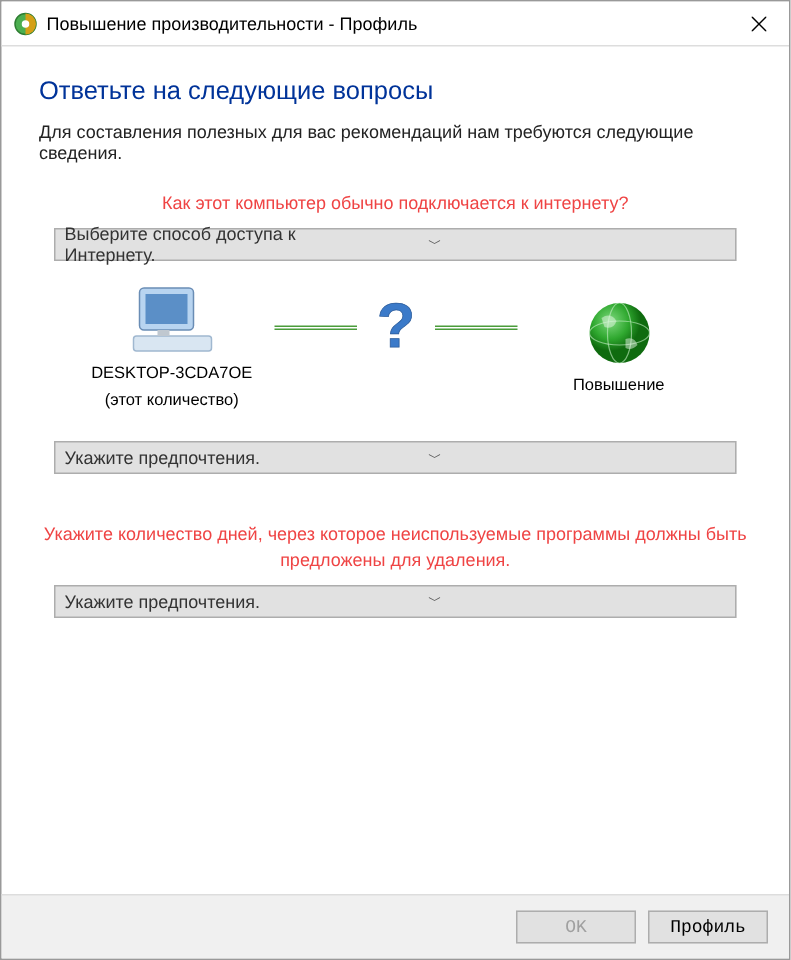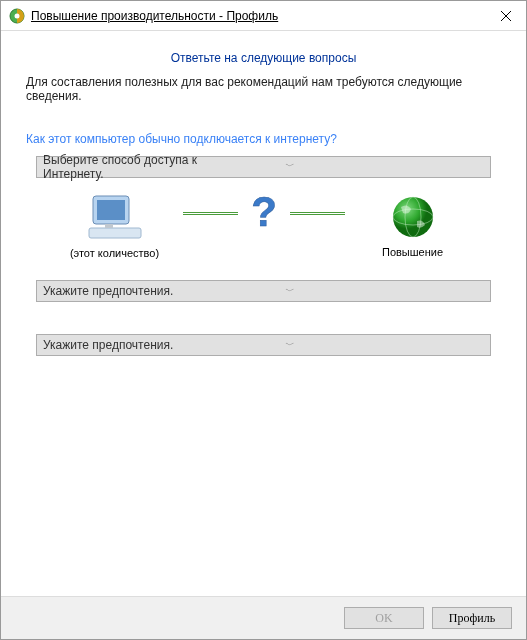--- a/index.html
+++ b/index.html
@@ -13,21 +13,20 @@
       flex-direction: column;
       border: 1px solid #999;
     }
     .titlebar {
       height: 30px;
       background: #fff;
       border-bottom: 1px solid #ddd;
       display: flex;
       align-items: center;
       padding: 0 8px;
-      text-decoration: underline;
     }
     .titlebar-icon {
       width: 16px; height: 16px;
       margin-right: 6px;
     }
     .titlebar-text {
       flex: 1;
       font-size: 12px;
       color: #000;
     }
@@ -41,35 +40,35 @@
       margin: -8px -8px -8px 0;
     }
     .titlebar-close svg { width: 10px; height: 10px; }
     .content {
       flex: 1;
       padding: 20px 25px;
       overflow: hidden;
     }
     .heading {
       color: #003399;
-      font-size: 12px;
+      font-size: 17px;
       font-weight: normal;
       margin-bottom: 10px;
-      text-align: center;
     }
     .subtext {
       font-size: 12px;
       color: #222;
-      margin-bottom: 28px;
+      margin-bottom: 18px;
     }
     .question {
-      color: #3b82f6;
+      color: #ef4444;
       font-size: 12px;
       margin-bottom: 8px;
       line-height: 1.4;
+      text-align: center;
     }
     .dropdown {
       display: flex;
       align-items: center;
       background: #e1e1e1;
       border: 1px solid #adadad;
       height: 22px;
       padding: 0 6px;
       margin: 0 10px 14px 10px;
       cursor: pointer;
@@ -112,21 +111,21 @@
       gap: 8px;
       background: #f0f0f0;
     }
     .btn {
       min-width: 80px;
       height: 22px;
       border: 1px solid #adadad;
       background: #e1e1e1;
       font-size: 12px;
       cursor: pointer;
-      font-family: Liberation Serif, serif;
+      font-family: Liberation Mono, monospace;
     }
     .btn:disabled {
       color: #a0a0a0;
       cursor: default;
     }
   </style>
 </head>
 <body>
 
 <div class="titlebar">
@@ -157,20 +156,21 @@
   </div>
 
   <div class="diagram">
     <div class="diagram-node">
       <svg width="56" height="50" viewBox="0 0 56 50">
         <rect x="6" y="4" width="36" height="28" rx="3" fill="#b8d4f0" stroke="#6a8db5" stroke-width="1"></rect>
         <rect x="10" y="8" width="28" height="20" fill="#5b8fc7"></rect>
         <rect x="2" y="36" width="52" height="10" rx="2" fill="#d9e6f2" stroke="#a0b8d0" stroke-width="1"></rect>
         <rect x="18" y="32" width="8" height="4" fill="#c0c8d0"></rect>
       </svg>
+      <div class="diagram-label">DESKTOP-3CDA7OE</div>
       <div class="diagram-label">(этот количество)</div>
     </div>
     <div class="diagram-line"></div>
     <div style="margin-top:-25px">
       <svg width="36" height="48" viewBox="0 0 36 48">
         <text x="18" y="38" text-anchor="middle" font-size="42" font-weight="bold" fill="#3b7ac9" stroke="#2a5a99" stroke-width="0.5">?</text>
       </svg>
     </div>
     <div class="diagram-line"></div>
     <div class="diagram-node">
@@ -192,20 +192,21 @@
     </div>
   </div>
 
   <div class="dropdown">
     <span>Укажите предпочтения.</span>
     <span class="dropdown-arrow">﹀</span>
   </div>
 
   <div class="section-gap"></div>
 
+  <p class="question">Укажите количество дней, через которое неиспользуемые программы должны быть предложены для удаления.</p>
   <div class="dropdown">
     <span>Укажите предпочтения.</span>
     <span class="dropdown-arrow">﹀</span>
   </div>
 </div>
 
 <div class="footer">
   <button class="btn" disabled="">OK</button>
   <button class="btn">Профиль</button>
 </div>

